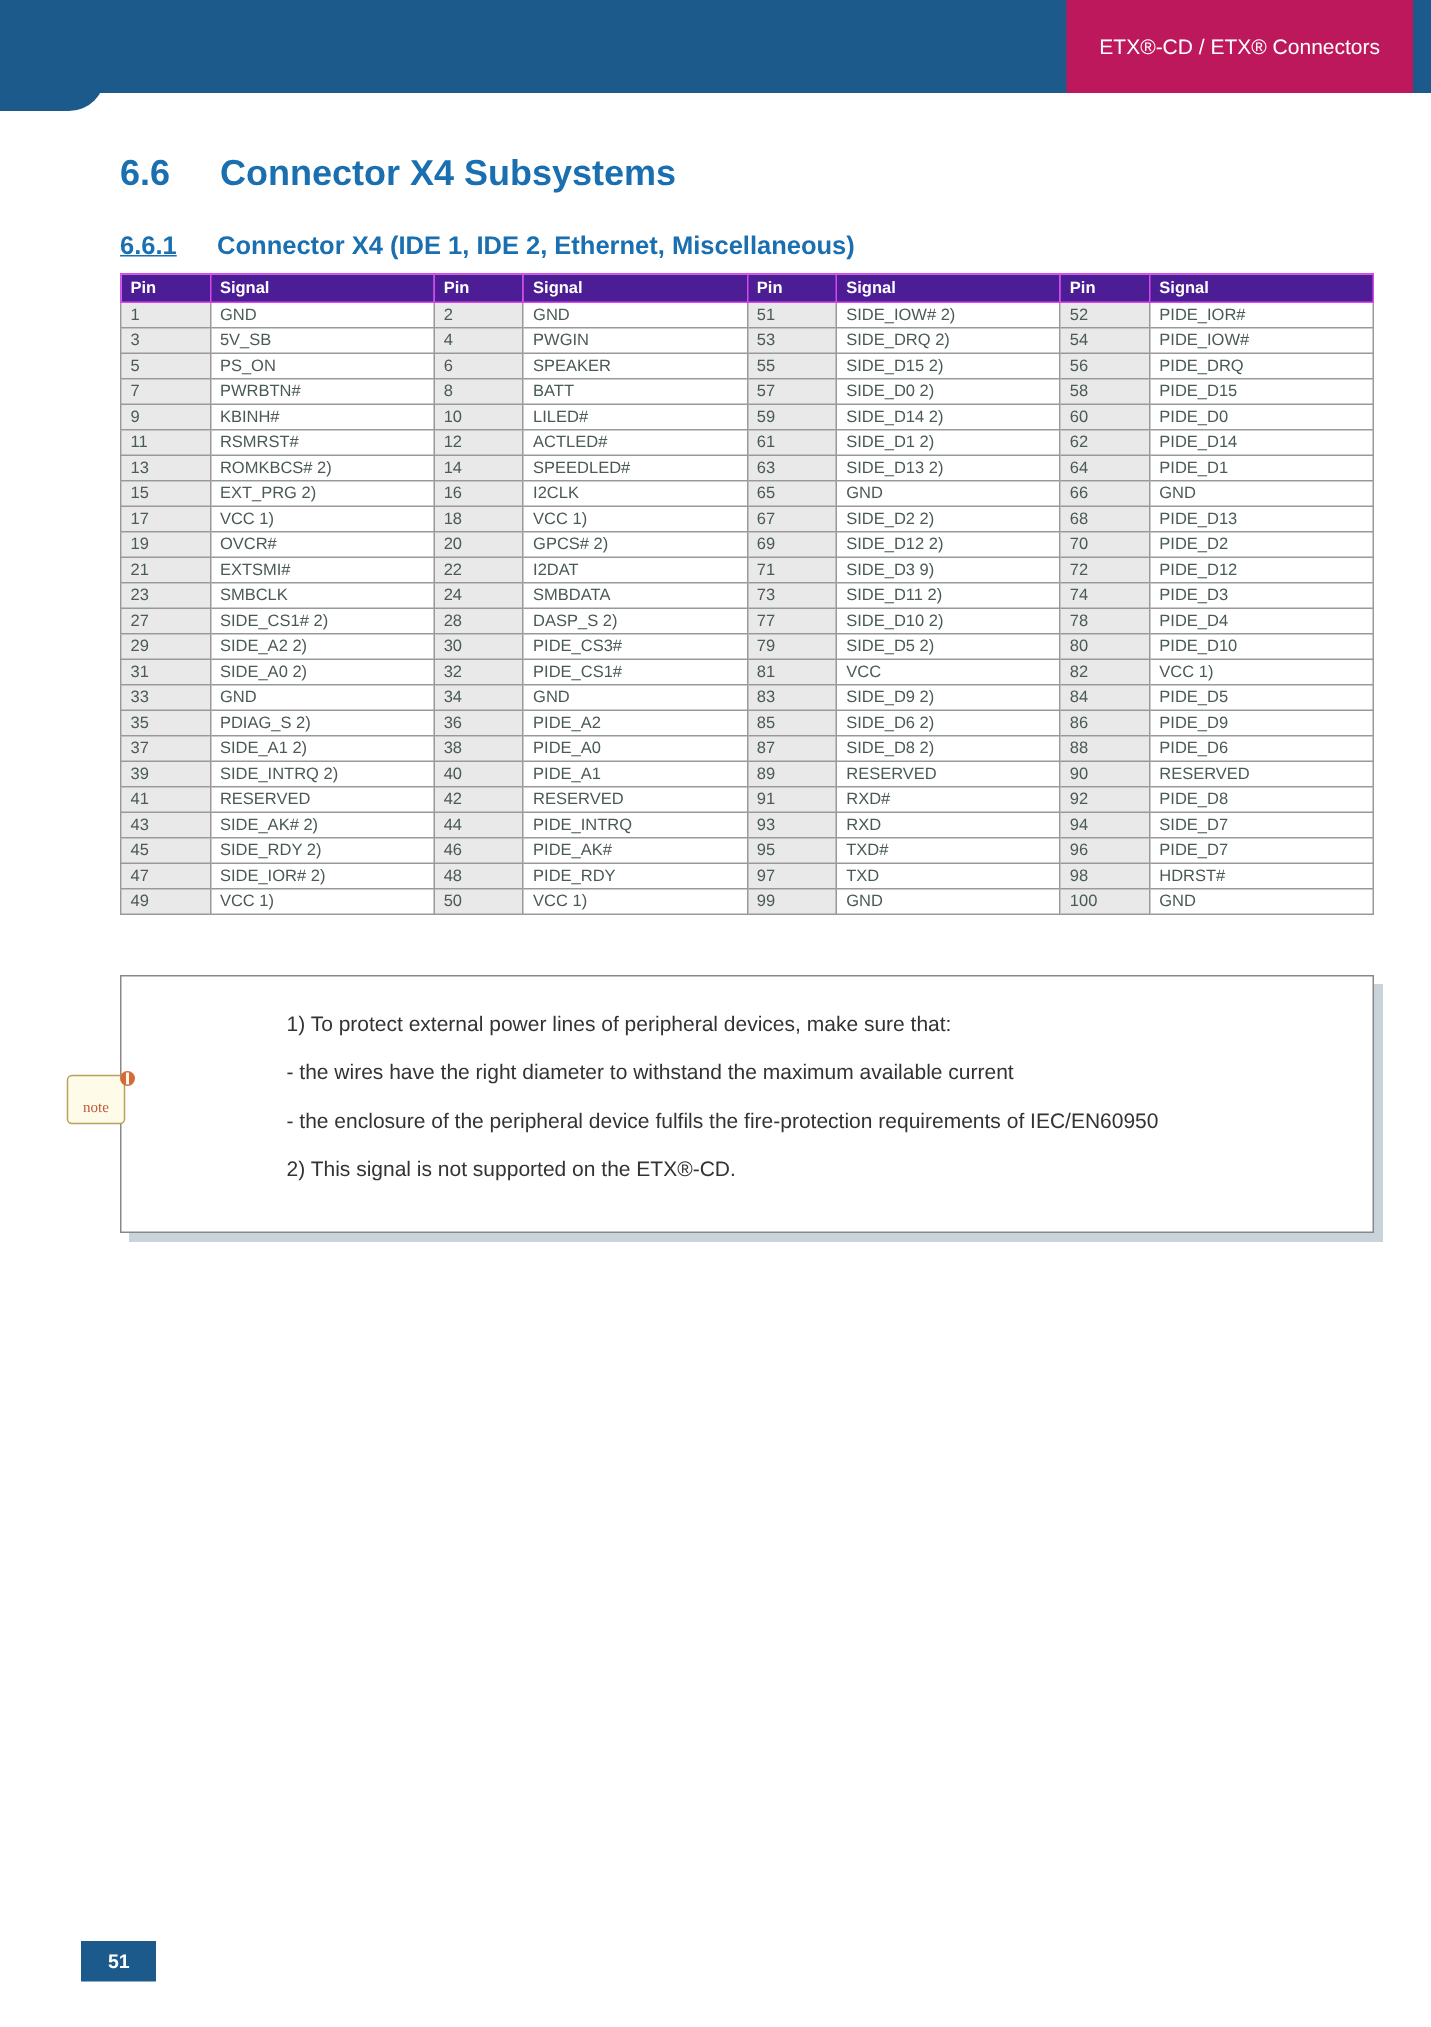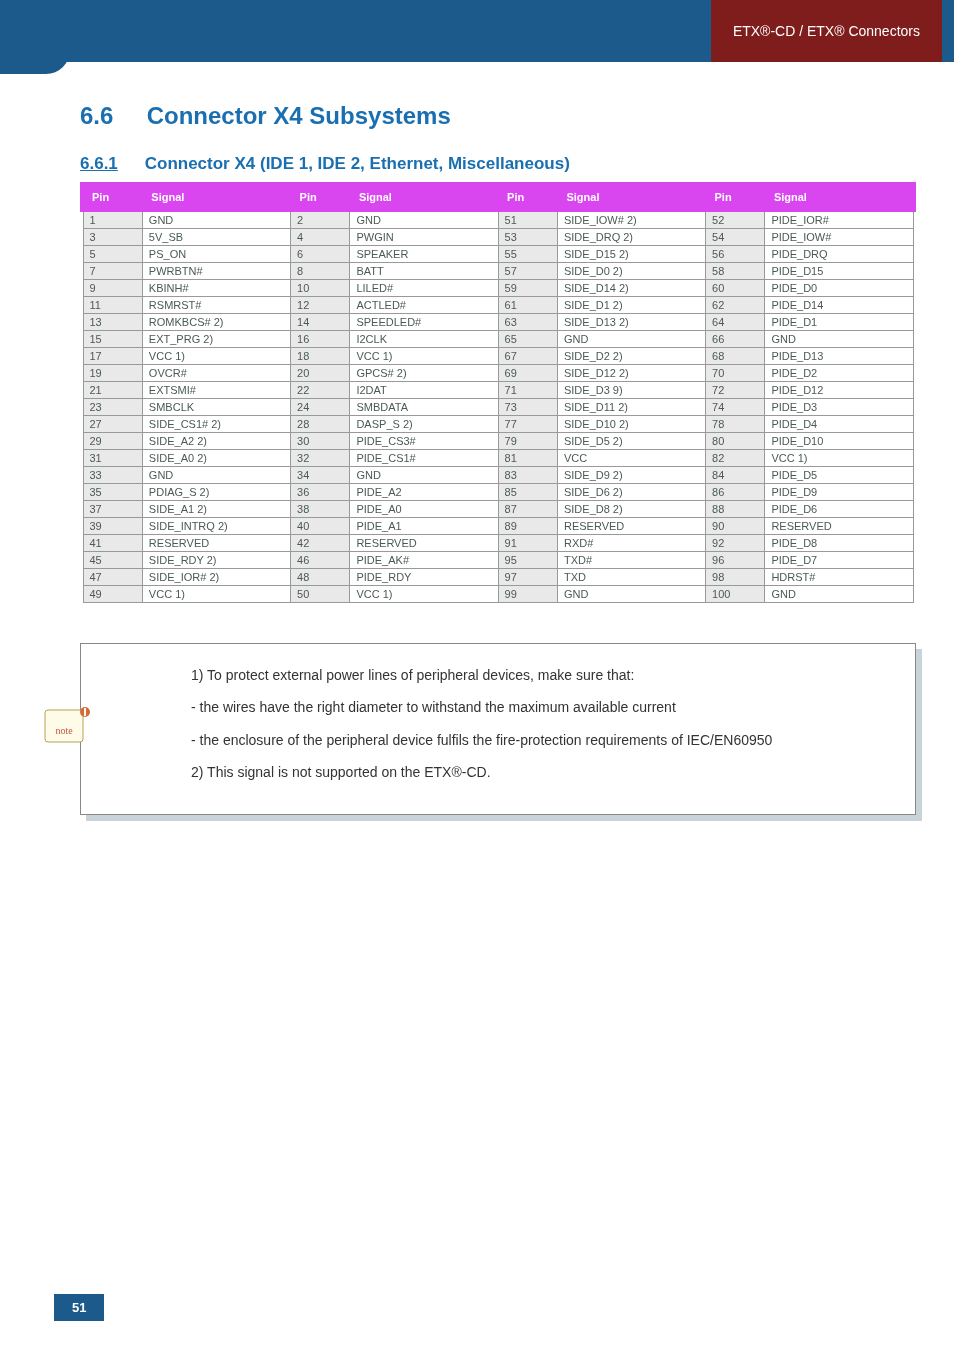--- a/index.html
+++ b/index.html
@@ -1,27 +1,27 @@
 <!DOCTYPE html>
 <html><head>
 <meta charset="utf-8">
 <style>
   * { box-sizing: border-box; margin: 0; padding: 0; }
   html, body { width: 954px; height: 1351px; font-family: Arial, Helvetica, sans-serif; background: #fff; color: #333; }
   .page { width: 954px; height: 1351px; position: relative; }
   .header-bar { height: 62px; background: #1b5a8a; position: relative; }
-  .header-bar .tab { position: absolute; right: 12px; top: 0; height: 62px; display: flex; align-items: center; padding: 0 22px; background: #7f1d1d; color: #fff; font-size: 14px; }
+  .header-bar .tab { position: absolute; right: 12px; top: 0; height: 62px; display: flex; align-items: center; padding: 0 22px; background: #be185d; color: #fff; font-size: 14px; }
   .header-bar .curve { position: absolute; left: 0; bottom: -12px; width: 70px; height: 24px; background: #1b5a8a; border-bottom-right-radius: 24px; }
   .body { padding: 40px 38px 0 80px; }
   h1 { color: #1a6fb0; font-size: 24px; font-weight: bold; margin-bottom: 24px; }
   h1 .num { display: inline-block; width: 60px; }
   h2 { color: #1a6fb0; font-size: 17px; font-weight: bold; margin-bottom: 8px; }
   h2 .num { display: inline-block; width: 60px; text-decoration: underline; }
   table.pin { width: 100%; border-collapse: collapse; font-size: 11px; }
-  table.pin th { background: #d946ef; color: #fff; text-align: left; padding: 3px 6px; font-weight: bold; border: 6px solid #d946ef; }
+  table.pin th { background: #4c1d95; color: #fff; text-align: left; padding: 3px 6px; font-weight: bold; border: 1px solid #d946ef; }
   table.pin td { border: 1px solid #999; padding: 2px 6px; color: #4a5a55; }
   table.pin td.pin-n { background: #e9e9e9; width: 60px; }
   table.pin td.sig { background: #fff; width: 150px; }
   .note-wrap { margin-top: 40px; position: relative; }
   .note-shadow { position: absolute; top: 6px; left: 6px; right: -6px; bottom: -6px; background: #c9d3da; }
   .note-box { position: relative; border: 1px solid #888; background: #fff; padding: 20px 24px 20px 110px; min-height: 170px; }
   .note-icon { position: absolute; left: -40px; top: 60px; width: 50px; height: 44px; }
   .note-icon svg { width: 50px; height: 44px; }
   .note-box p { font-size: 14px; line-height: 1.6; margin-bottom: 10px; color: #333; }
   .footer { position: absolute; bottom: 30px; left: 54px; }
@@ -252,20 +252,30 @@
           </tr>
           <tr>
             <td class="pin-n">41</td>
             <td class="sig">RESERVED</td>
             <td class="pin-n">42</td>
             <td class="sig">RESERVED</td>
             <td class="pin-n">91</td>
             <td class="sig">RXD#</td>
             <td class="pin-n">92</td>
             <td class="sig">PIDE_D8</td>
+          </tr>
+          <tr>
+            <td class="pin-n">43</td>
+            <td class="sig">SIDE_AK# 2)</td>
+            <td class="pin-n">44</td>
+            <td class="sig">PIDE_INTRQ</td>
+            <td class="pin-n">93</td>
+            <td class="sig">RXD</td>
+            <td class="pin-n">94</td>
+            <td class="sig">SIDE_D7</td>
           </tr>
           <tr>
             <td class="pin-n">45</td>
             <td class="sig">SIDE_RDY 2)</td>
             <td class="pin-n">46</td>
             <td class="sig">PIDE_AK#</td>
             <td class="pin-n">95</td>
             <td class="sig">TXD#</td>
             <td class="pin-n">96</td>
             <td class="sig">PIDE_D7</td>

